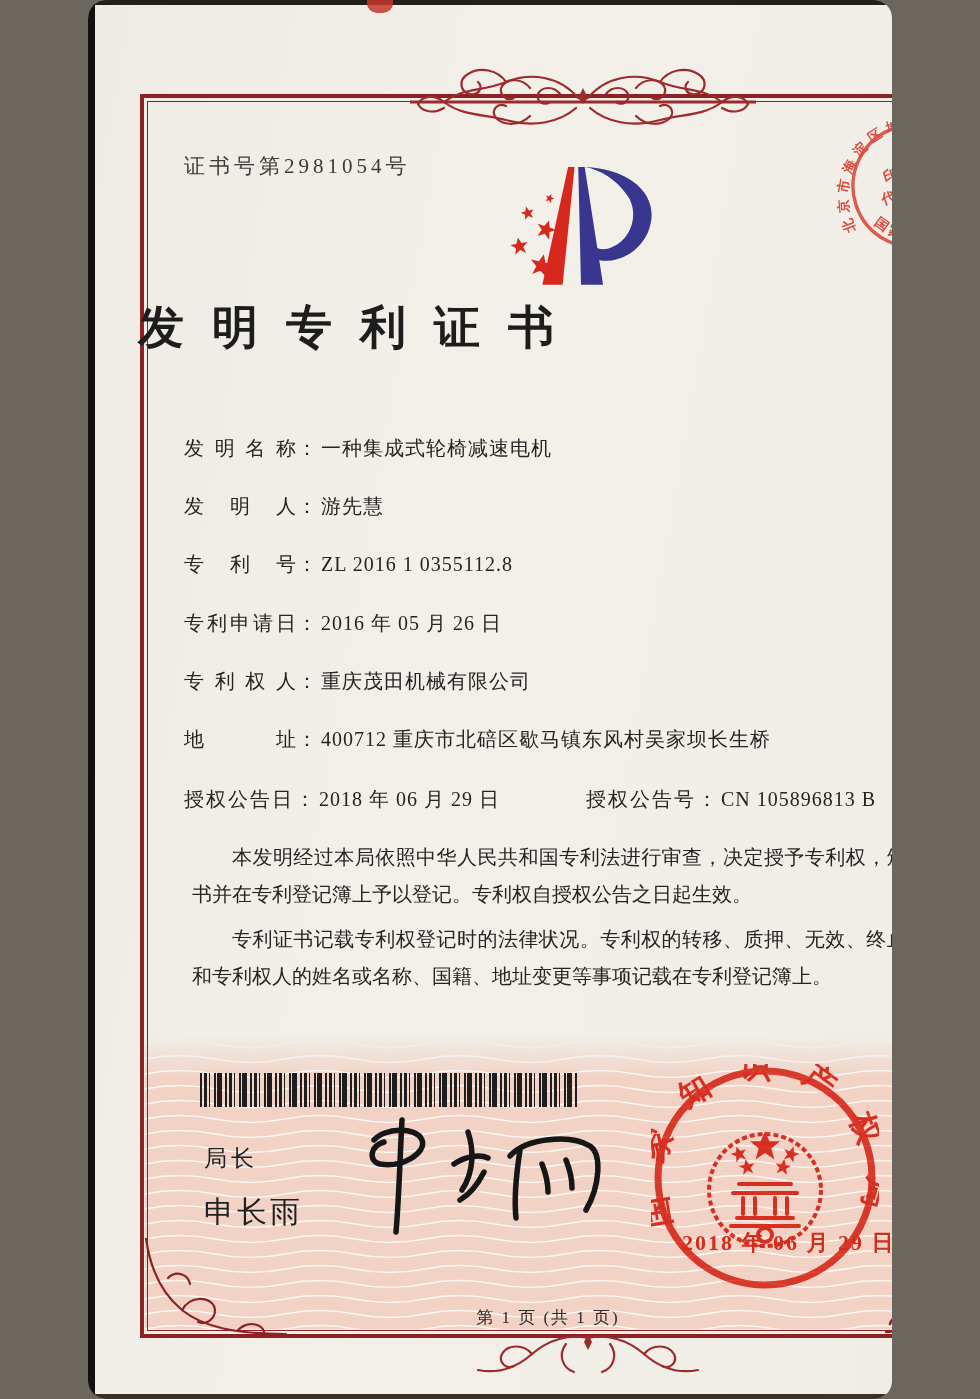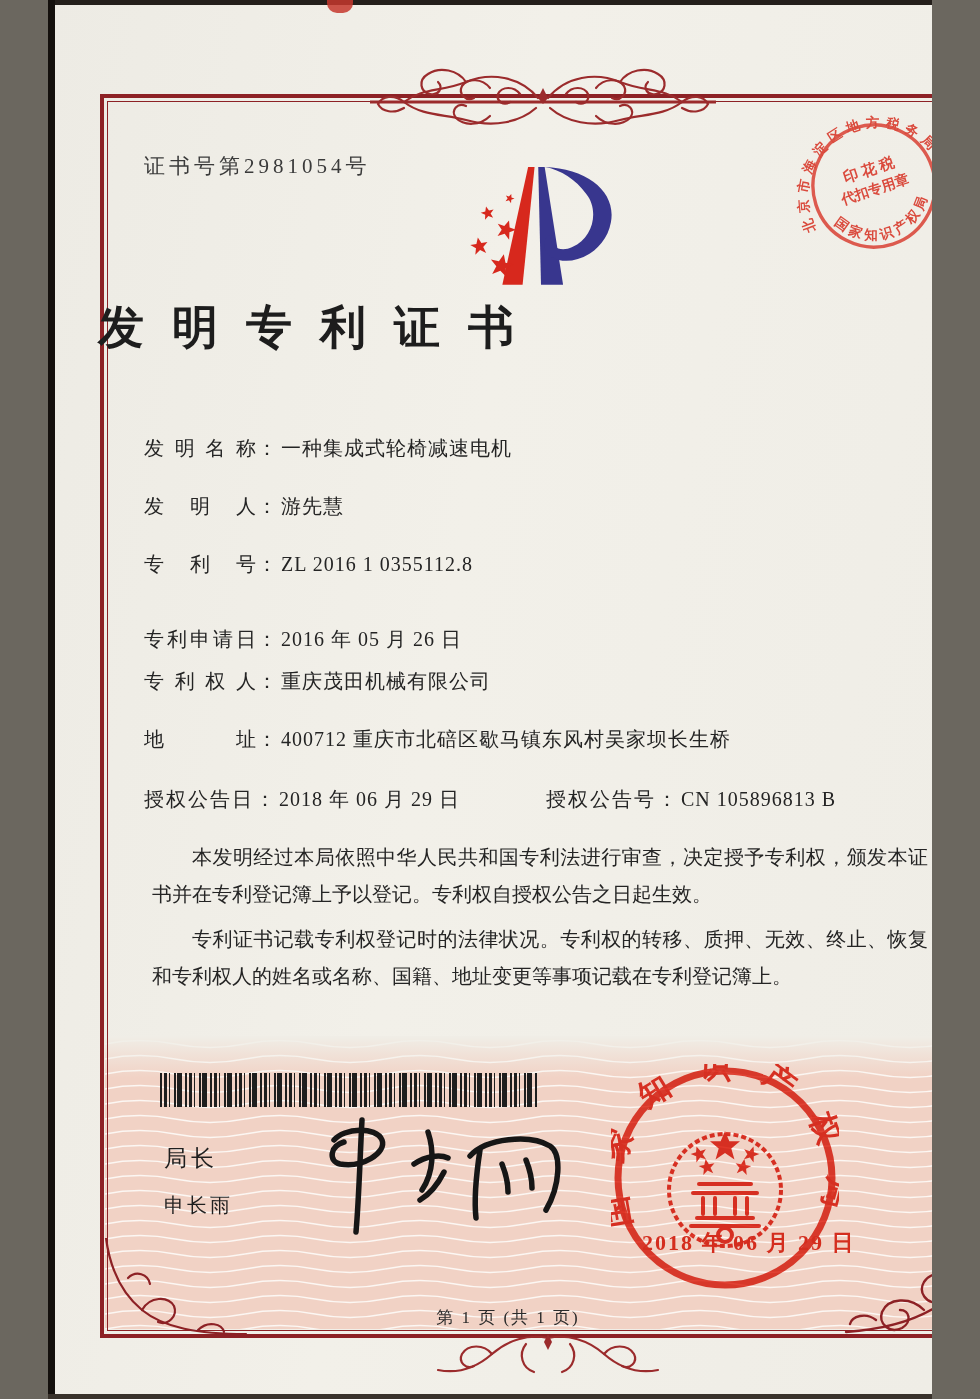--- a/index.html
+++ b/index.html
@@ -1,20 +1,20 @@
 <!DOCTYPE html>
 <html><head>
 <meta charset="utf-8">
 <style>
   html,body{margin:0;padding:0;background:#6b675f;}
   .page{
-    position:relative; width:884px; height:1399px; margin:0 auto;
+    position:relative; width:804px; height:1399px; margin:0 auto;
     background:linear-gradient(100deg,#edebe4 0%,#f2f0e9 45%,#efede6 100%);
     font-family:"Liberation Serif","DejaVu Serif",serif;
-    color:#262626; overflow:hidden;
+    color:#262626; overflow:hidden;border-radius:18px;
   }
   
   .edge-top{position:absolute;left:0;top:0;width:980px;height:5px;background:#241f1b;}
   .edge-left{position:absolute;left:0;top:0;width:7px;height:1399px;background:#14100d;}
   .edge-bottom{position:absolute;left:0;top:1394px;width:980px;height:5px;background:#39322b;}
   .edge-right{position:absolute;left:976px;top:0;width:4px;height:1399px;background:#cfcac1;}
   .top-red-mark{position:absolute;left:279px;top:0;width:26px;height:13px;background:#c5372d;border-radius:0 0 10px 10px;opacity:.85;}
 
   
   .frame{position:absolute;left:52px;top:94px;width:876px;height:1236px;border:4px solid #8d2125;}
@@ -49,21 +49,21 @@
   .barcode{position:absolute;left:112px;top:1073px;width:378px;height:34px;
     background:repeating-linear-gradient(90deg,
       #1e1e1e 0 2px, rgba(0,0,0,0) 2px 4px,
       #1e1e1e 4px 7px, rgba(0,0,0,0) 7px 9px,
       #1e1e1e 9px 10px, rgba(0,0,0,0) 10px 14px,
       #1e1e1e 14px 16px, rgba(0,0,0,0) 16px 17px,
       #1e1e1e 17px 22px, rgba(0,0,0,0) 22px 25px);}
 
   .director-title{position:absolute;left:116px;top:1143px;font-size:23px;letter-spacing:4px;color:#1f1f1f;
     font-family:Liberation Serif, serif;}
-  .director-name{position:absolute;left:116px;top:1192px;font-size:20px;letter-spacing:3px;color:#1f1f1f;
+  .director-name{position:absolute;left:116px;top:1192px;font-size:30px;letter-spacing:3px;color:#1f1f1f;
     font-family:"Liberation Sans","DejaVu Sans",sans-serif;}
 
   .signature{position:absolute;left:262px;top:1106px;width:270px;height:135px;}
 
   .seal{position:absolute;left:563px;top:1064px;width:228px;height:228px;mix-blend-mode:multiply;opacity:.96;}
   .seal-date{position:absolute;left:594px;top:1228px;width:240px;font-size:22px;color:#d42d1e;
     letter-spacing:2px;font-weight:600;}
 
   .footer{position:absolute;left:0;top:1296px;width:920px;text-align:center;font-size:17px;
     letter-spacing:2px;color:#2b2b2b;margin-top:10px;}
@@ -193,21 +193,21 @@
   <div class="fields">
     <div class="frow" style="top:435px">
       <span class="flabel">发明名称</span><span class="fcolon">：</span><span class="fvalue">一种集成式轮椅减速电机</span>
     </div>
     <div class="frow" style="top:493px">
       <span class="flabel">发明人</span><span class="fcolon">：</span><span class="fvalue">游先慧</span>
     </div>
     <div class="frow" style="top:551px">
       <span class="flabel">专利号</span><span class="fcolon">：</span><span class="fvalue">ZL 2016 1 0355112.8</span>
     </div>
-    <div class="frow" style="top:626px">
+    <div class="frow" style="top:610px">
       <span class="flabel">专利申请日</span><span class="fcolon">：</span><span class="fvalue">2016 年 05 月 26 日</span>
     </div>
     <div class="frow" style="top:668px">
       <span class="flabel">专利权人</span><span class="fcolon">：</span><span class="fvalue">重庆茂田机械有限公司</span>
     </div>
     <div class="frow" style="top:726px">
       <span class="flabel">地址</span><span class="fcolon">：</span><span class="fvalue">400712 重庆市北碚区歇马镇东风村吴家坝长生桥</span>
     </div>
     <div class="frow" style="top:786px">
       <span><span class="flabel" style="width:auto;letter-spacing:2px;">授权公告日</span><span class="fcolon">：</span><span class="fvalue">2018 年 06 月 29 日</span></span><span class="grant-pair2"><span class="flabel">授权公告号</span><span class="fcolon">：</span><span class="fvalue">CN 105896813 B</span></span>

